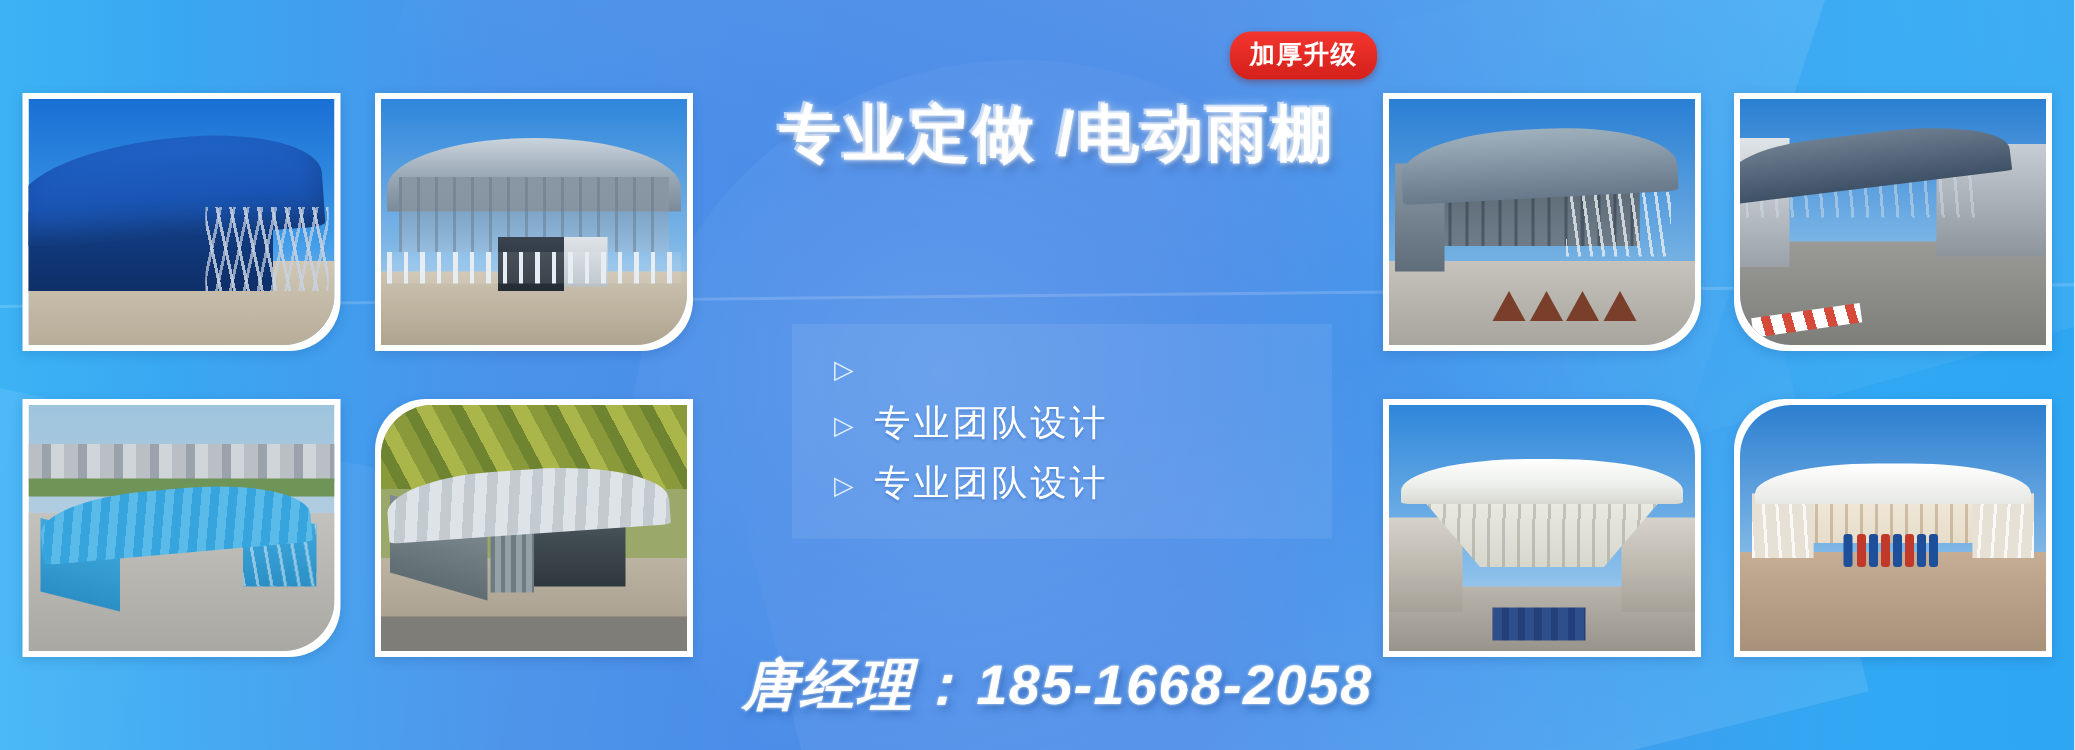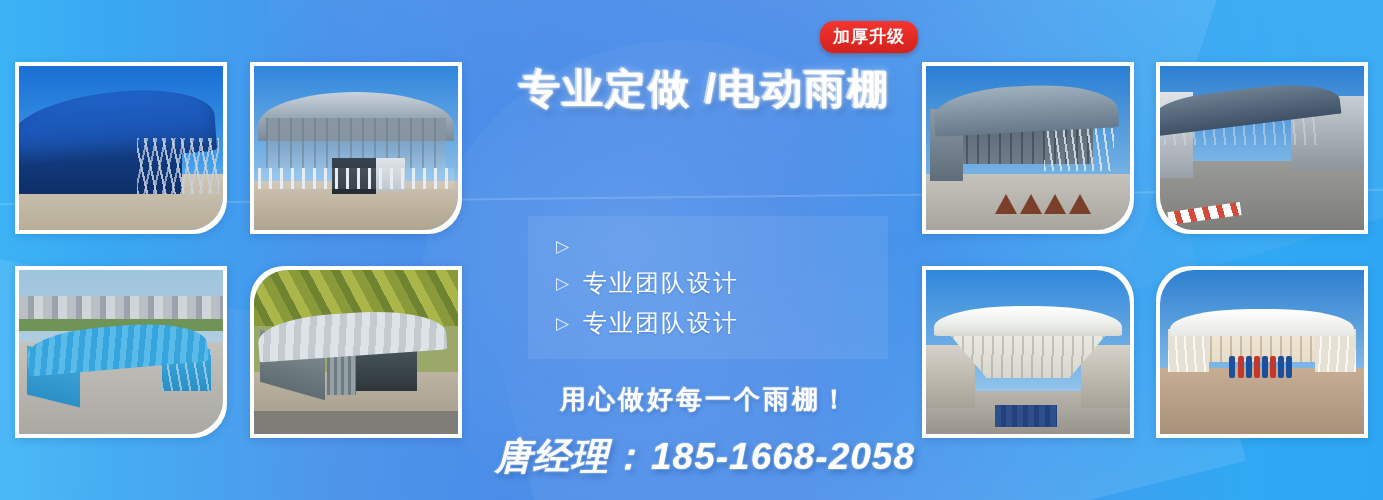--- a/index.html
+++ b/index.html
@@ -534,20 +534,19 @@
       <div class="feature">
         <span class="bullet">▷</span>
         <span class="ftext">专业团队设计</span>
       </div>
       <div class="feature">
         <span class="bullet">▷</span>
         <span class="ftext">专业团队设计</span>
       </div>
     </div>
 
-    <div class="slogan">用心做好每一个雨棚！</div>
 
     <div class="contact">
       <span class="label">唐经理：</span><span>185-1668-2058</span>
     </div>
 
   </div>
 </div>
 
 </body></html>

